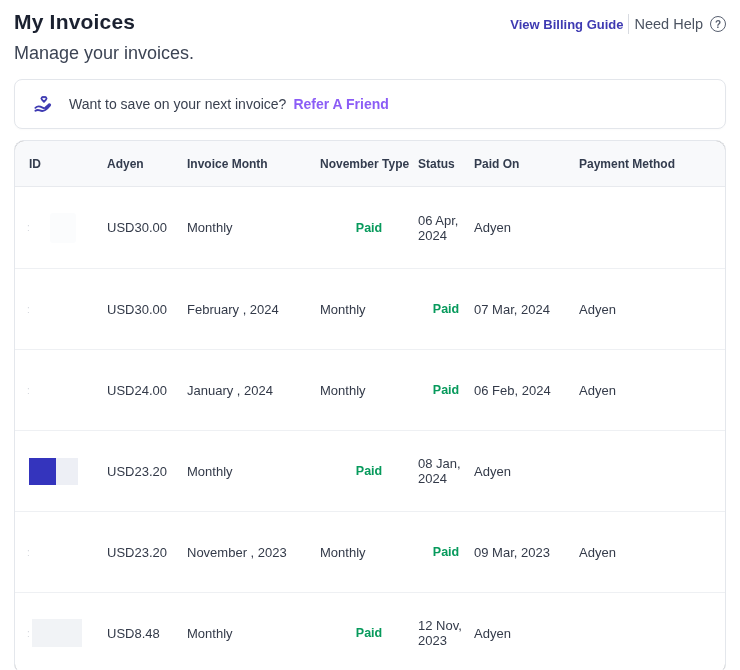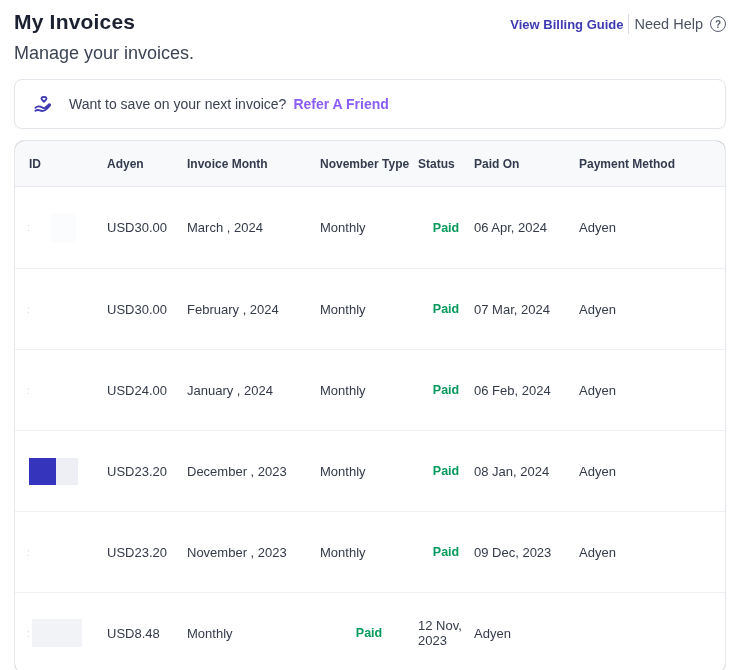--- a/index.html
+++ b/index.html
@@ -88,21 +88,20 @@
       <div class="th">Paid On</div>
       <div class="th">Payment Method</div>
     </div>
 
     <div class="grid-row trow">
       <div class="td idcell">
           <span class="faint-colon">:</span>
           <span class="faint-blob"></span>
         </div>
       <div class="td">USD30.00</div>
-      <div class="td">March , 2024</div>
       <div class="td">Monthly</div>
       <div class="td status">Paid</div>
       <div class="td">06 Apr, 2024</div>
       <div class="td">Adyen</div>
     </div>
 
     <div class="grid-row trow">
       <div class="td idcell">
           <span class="faint-colon">:</span>
         </div>
@@ -125,36 +124,35 @@
       <div class="td">06 Feb, 2024</div>
       <div class="td">Adyen</div>
     </div>
 
     <div class="grid-row trow">
       <div class="td idcell">
           <span class="blue-box"></span>
           <span class="lav-box"></span>
         </div>
       <div class="td">USD23.20</div>
-      <div class="td">December , 2023</div>
       <div class="td">Monthly</div>
       <div class="td status">Paid</div>
       <div class="td">08 Jan, 2024</div>
       <div class="td">Adyen</div>
     </div>
 
     <div class="grid-row trow">
       <div class="td idcell">
           <span class="faint-colon">:</span>
         </div>
       <div class="td">USD23.20</div>
       <div class="td">November , 2023</div>
       <div class="td">Monthly</div>
       <div class="td status">Paid</div>
-      <div class="td">09 Dec, 2023</div>
+      <div class="td">09 Mar, 2023</div>
       <div class="td">Adyen</div>
     </div>
 
     <div class="grid-row trow">
       <div class="td idcell">
           <span class="faint-colon">:</span>
           <span class="light-box"></span>
         </div>
       <div class="td">USD8.48</div>
       <div class="td">Monthly</div>

